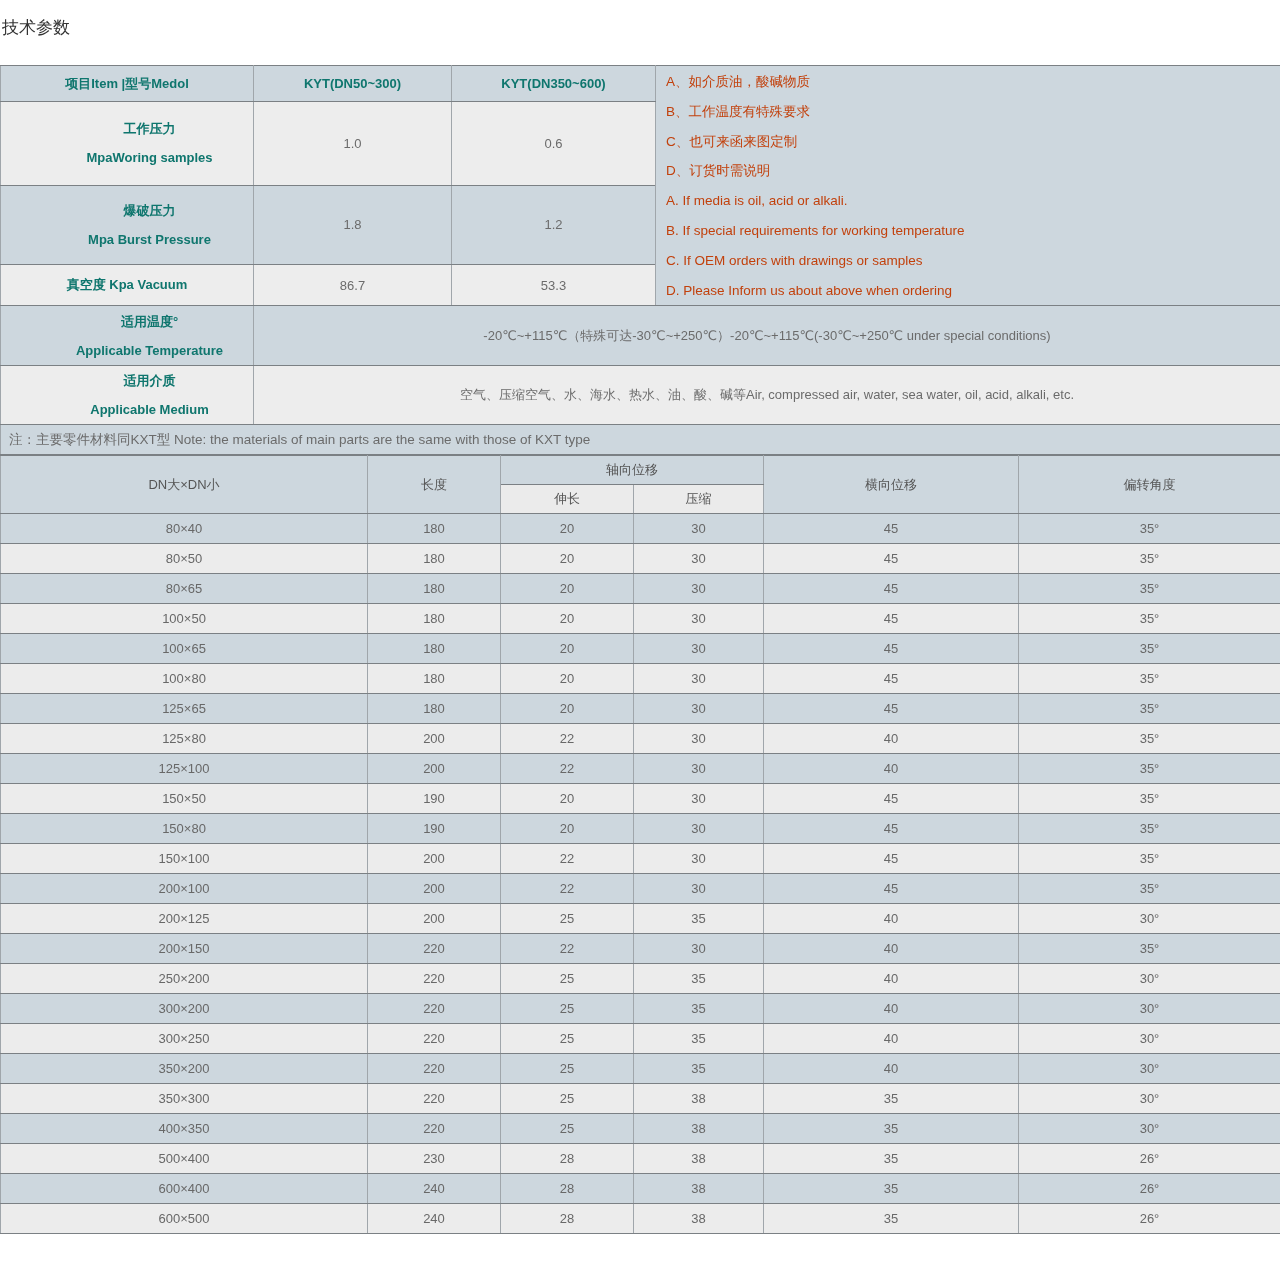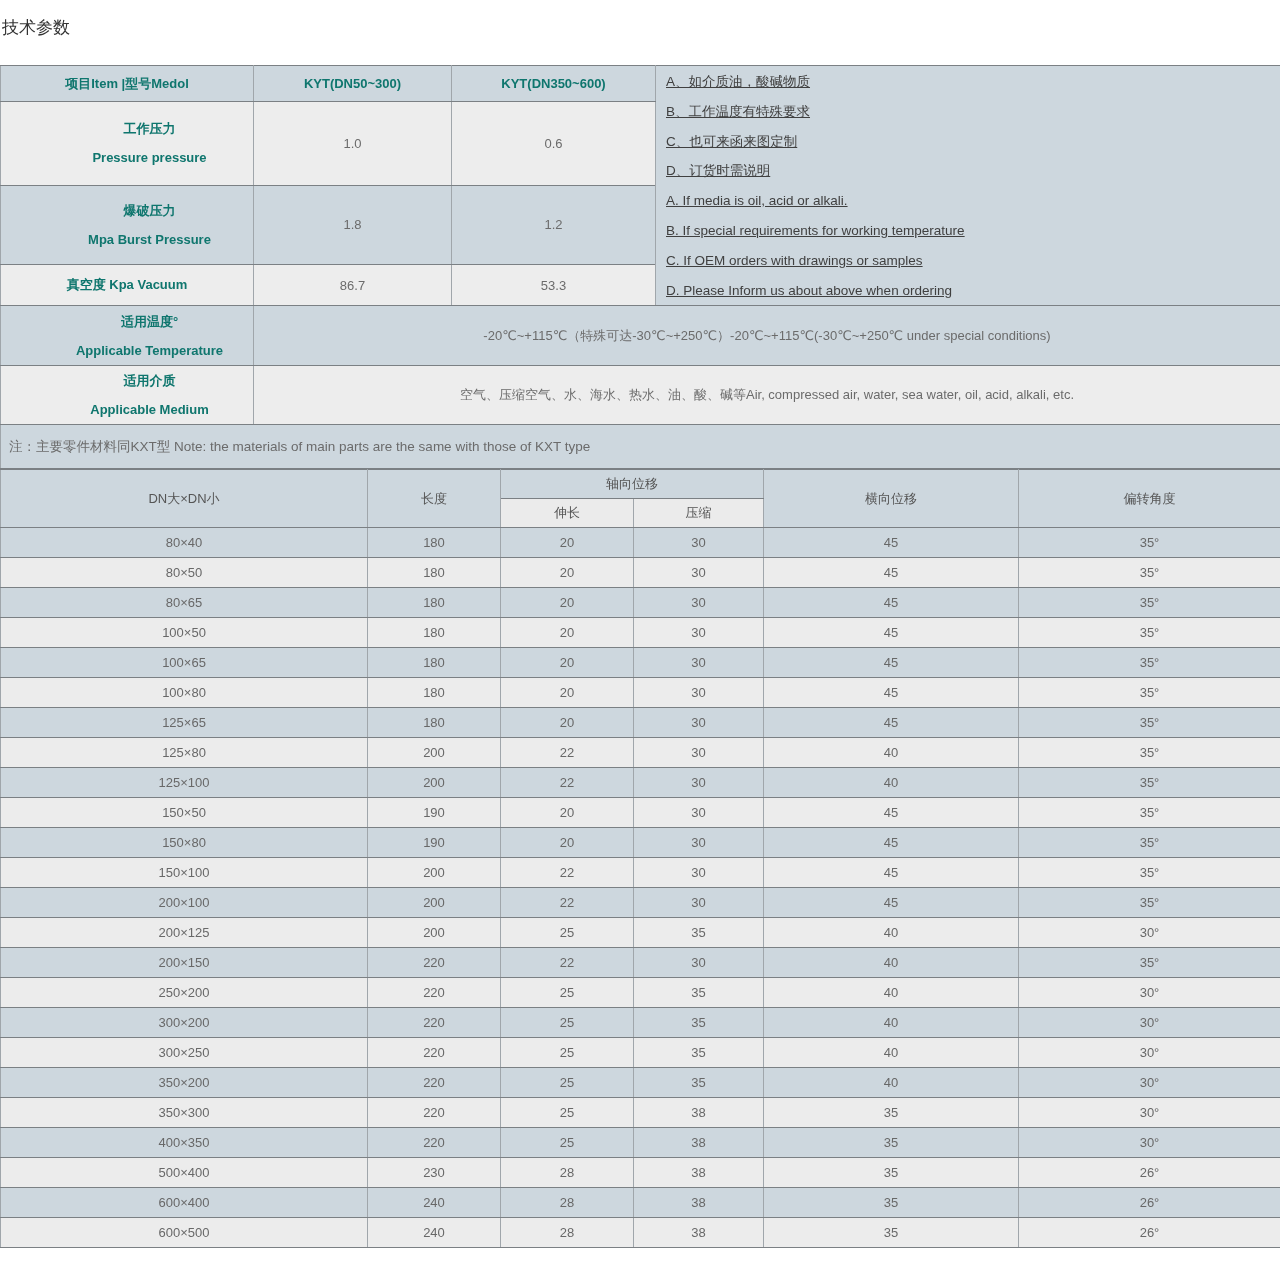--- a/index.html
+++ b/index.html
@@ -38,32 +38,31 @@
   .r-light { background:#ededed; }
 
   .tech-table .l1, .tech-table .l2 { display:block; line-height:29px;margin-left:45px; }
 
   tr.h-header { height:36px; }
   tr.h-working { height:83px; }
   tr.h-burst   { height:79px; }
   tr.h-vacuum  { height:41px; }
   tr.h-temp    { height:60px; }
   tr.h-medium  { height:48px; }
-  tr.h-foot    { height:44px; }
+  tr.h-foot    { height:30px; }
 
   .notes-cell {
     background:#cdd7de;
     vertical-align:top; text-align:left;
     padding:1px 6px 0 10px;
   }
   .note-line {
     line-height:29.8px; height:29.8px;
-    font-size:13.5px; font-weight:normal; color:#404040;
+    font-size:13.5px; font-weight:normal; color:#c2410c;
     white-space:nowrap;
-    text-decoration:underline;
   }
   .span-val { font-size:13px; color:#5a5e62; }
   .footnote {
     text-align:left; padding-left:8px;
     font-size:13.5px; color:#54585c;
   }
 
   
   .main-table thead th {
     background:#cdd7de; font-weight:normal; color:#555;
@@ -104,21 +103,21 @@
               <div class="note-line">A. If media is oil, acid or alkali.</div>
               <div class="note-line">B. If special requirements for working temperature</div>
               <div class="note-line">C. If OEM orders with drawings or samples</div>
               <div class="note-line">D. Please Inform us about above when ordering</div>
             </div>
         </td>
       </tr>
       <tr class="r-light h-working">
         <th>
           <span class="l1">工作压力</span>
-          <span class="l2">Pressure pressure</span>
+          <span class="l2">MpaWoring samples</span>
         </th>
         <td>1.0</td>
         <td>0.6</td>
       </tr>
       <tr class="r-blue h-burst">
         <th>
           <span class="l1">爆破压力</span>
           <span class="l2">Mpa Burst Pressure</span>
         </th>
         <td>1.8</td>

